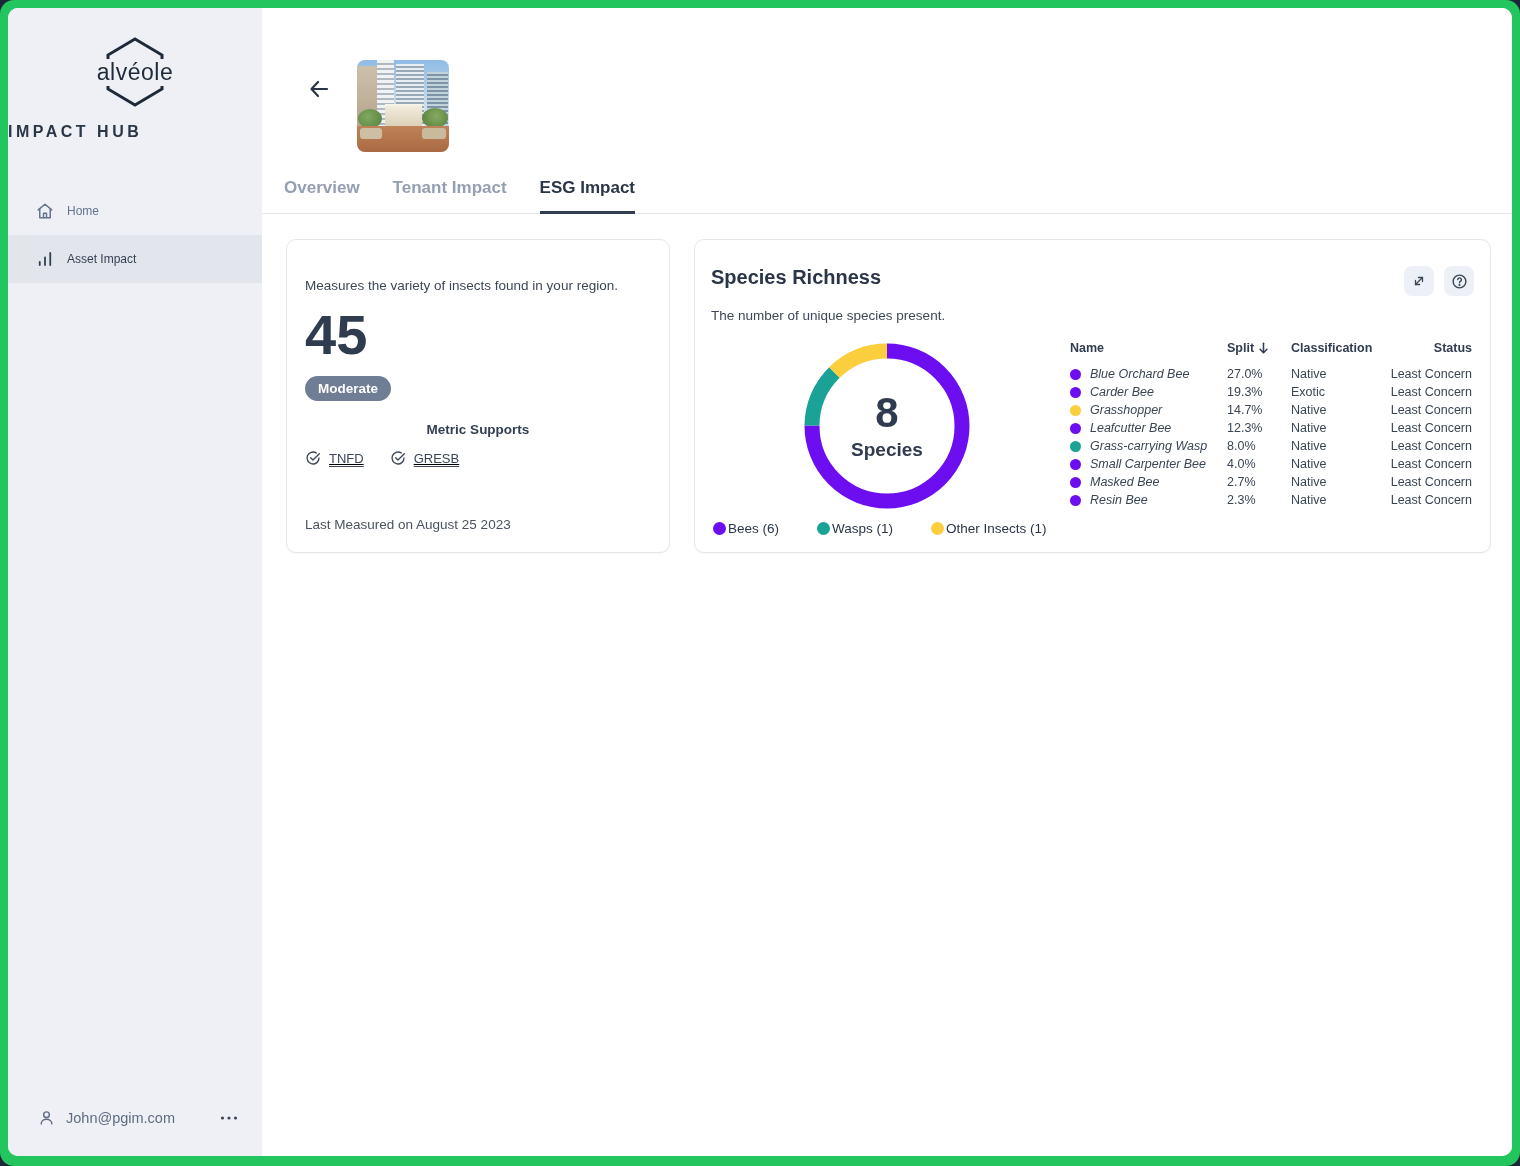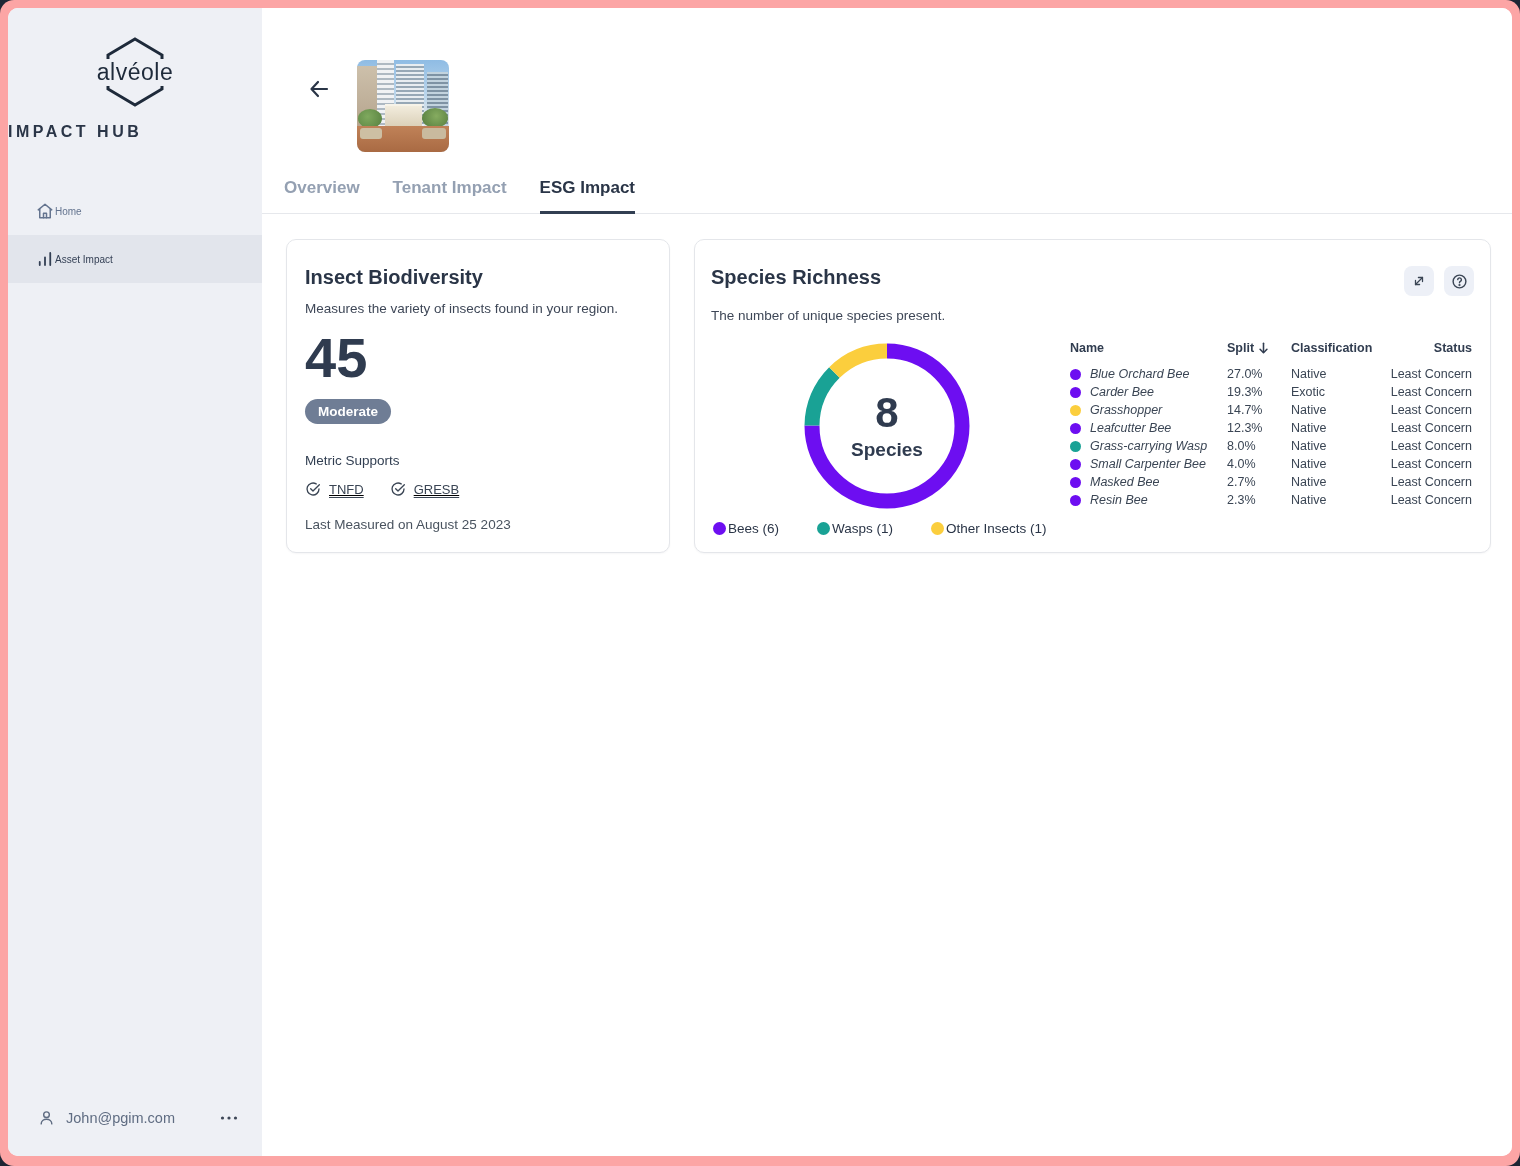--- a/index.html
+++ b/index.html
@@ -3,41 +3,41 @@
 <meta charset="utf-8">
 <style>
   * { margin:0; padding:0; box-sizing:border-box; }
   html,body { width:1520px; height:1166px; }
   body {
     font-family:"Liberation Sans","DejaVu Sans",sans-serif;
     background:#1d2634;
   }
   .frame {
     width:1520px; height:1166px;
-    background:#fca5a5;
+    background:#22c55e;
     padding:8px 8px 10px 8px;
     border-radius:14px;
   }
   .app {
     display:flex; width:100%; height:100%;
     border-radius:10px; overflow:hidden; background:#fff;
   }
 
   
   .sidebar { width:254px; flex:none; background:#EEF0F5; display:flex; flex-direction:column; }
   .logo-wrap { margin:26px auto 0; position:relative; width:150px; height:76px; display:flex; align-items:center; justify-content:center; }
   .logo-text {
     position:absolute; font-size:23px; color:#1E2A3A; background:#EEF0F5;
     padding:0 3px; letter-spacing:0.5px; z-index:2;
   }
   .brand { text-align:left; margin-top:13px; font-size:16px; font-weight:700; letter-spacing:3.5px; color:#2A3547; }
   .nav { margin-top:46px; display:flex; flex-direction:column; }
   .nav-item {
-    display:flex; align-items:center; gap:1px; height:48px; padding:0 28px;
-    font-size:10px; color:#64748F; cursor:pointer;
+    display:flex; align-items:center; gap:13px; height:48px; padding:0 28px;
+    font-size:12px; color:#64748F; cursor:pointer;
   }
   .nav-item.active { background:#E2E5EC; color:#333F54; }
   .nav-item svg { flex:none; }
   .sidebar-user {
     margin-top:auto; display:flex; align-items:center; gap:11px;
     padding:0 24px 30px 30px; color:#5F6C82; font-size:14.5px;
   }
   .user-menu-btn { margin-left:auto; background:none; border:none; cursor:pointer; color:#3E4757; display:flex; }
 
   
@@ -84,21 +84,21 @@
   .card { background:#fff; border:1px solid #E4E6EA; border-radius:10px; box-shadow:0 1px 2px rgba(16,24,40,.04); height:314px; }
   .card h2 { font-size:20px; font-weight:700; color:#2A3547; }
   .card-desc { margin-top:12px; font-size:13.5px; color:#3E4757; }
 
   .card.bio { width:384px; flex:none; padding:26px 18px 20px; display:flex; flex-direction:column; }
   .score { margin-top:14px; font-size:56px; font-weight:800; color:#2F3B4F; line-height:1; }
   .badge {
     margin-top:13px; width:fit-content; background:#6F7D95; color:#fff;
     font-size:13.5px; font-weight:700; padding:5px 13px; border-radius:14px;
   }
-  .metric-label { margin-top:29px; font-size:13.5px; font-weight:400; color:#323F52; }
+  .metric-label { margin-top:21px; font-size:13.5px; font-weight:700; color:#323F52;text-align:center; }
   .supports { display:flex; gap:26px; margin-top:13px;text-decoration:underline; }
   .support-link { display:flex; align-items:center; gap:8px; font-size:13px; color:#3A4554; cursor:pointer; }
   .support-link span { text-decoration:underline; text-underline-offset:3px; }
   .bio-footer { margin-top:auto; font-size:13.5px; color:#49535F; }
 
   .card.rich { flex:1; padding:26px 16px 16px; display:flex; flex-direction:column; min-width:0; }
   .rich-head { display:flex; align-items:flex-start; }
   .rich-actions { margin-left:auto; display:flex; gap:10px; }
   .icon-btn {
     width:30px; height:30px; border-radius:8px; background:#EDF0F7; border:none; cursor:pointer;
@@ -200,21 +200,20 @@
       <div class="tabbar">
         <div class="tab">Overview</div>
         <div class="tab">Tenant Impact</div>
         <div class="tab active">ESG Impact</div>
       </div>
 
 
       <div class="cards">
 
         <section class="card bio">
-          <h2>Insect Biodiversity</h2>
           <div class="card-desc">Measures the variety of insects found in your region.</div>
           <div class="score">45</div>
           <div class="badge">Moderate</div>
           <div class="metric-label">Metric Supports</div>
           <div class="supports">
             <a class="support-link">
               <svg width="16" height="16" viewBox="0 0 24 24" fill="none" stroke="currentColor" stroke-width="2" stroke-linecap="round" stroke-linejoin="round">
                 <path d="M21 12 a9 9 0 1 1 -4.2-7.6"></path>
                   <polyline points="8.5 11.5 12 15 21.5 5.5"></polyline>
               </svg>

